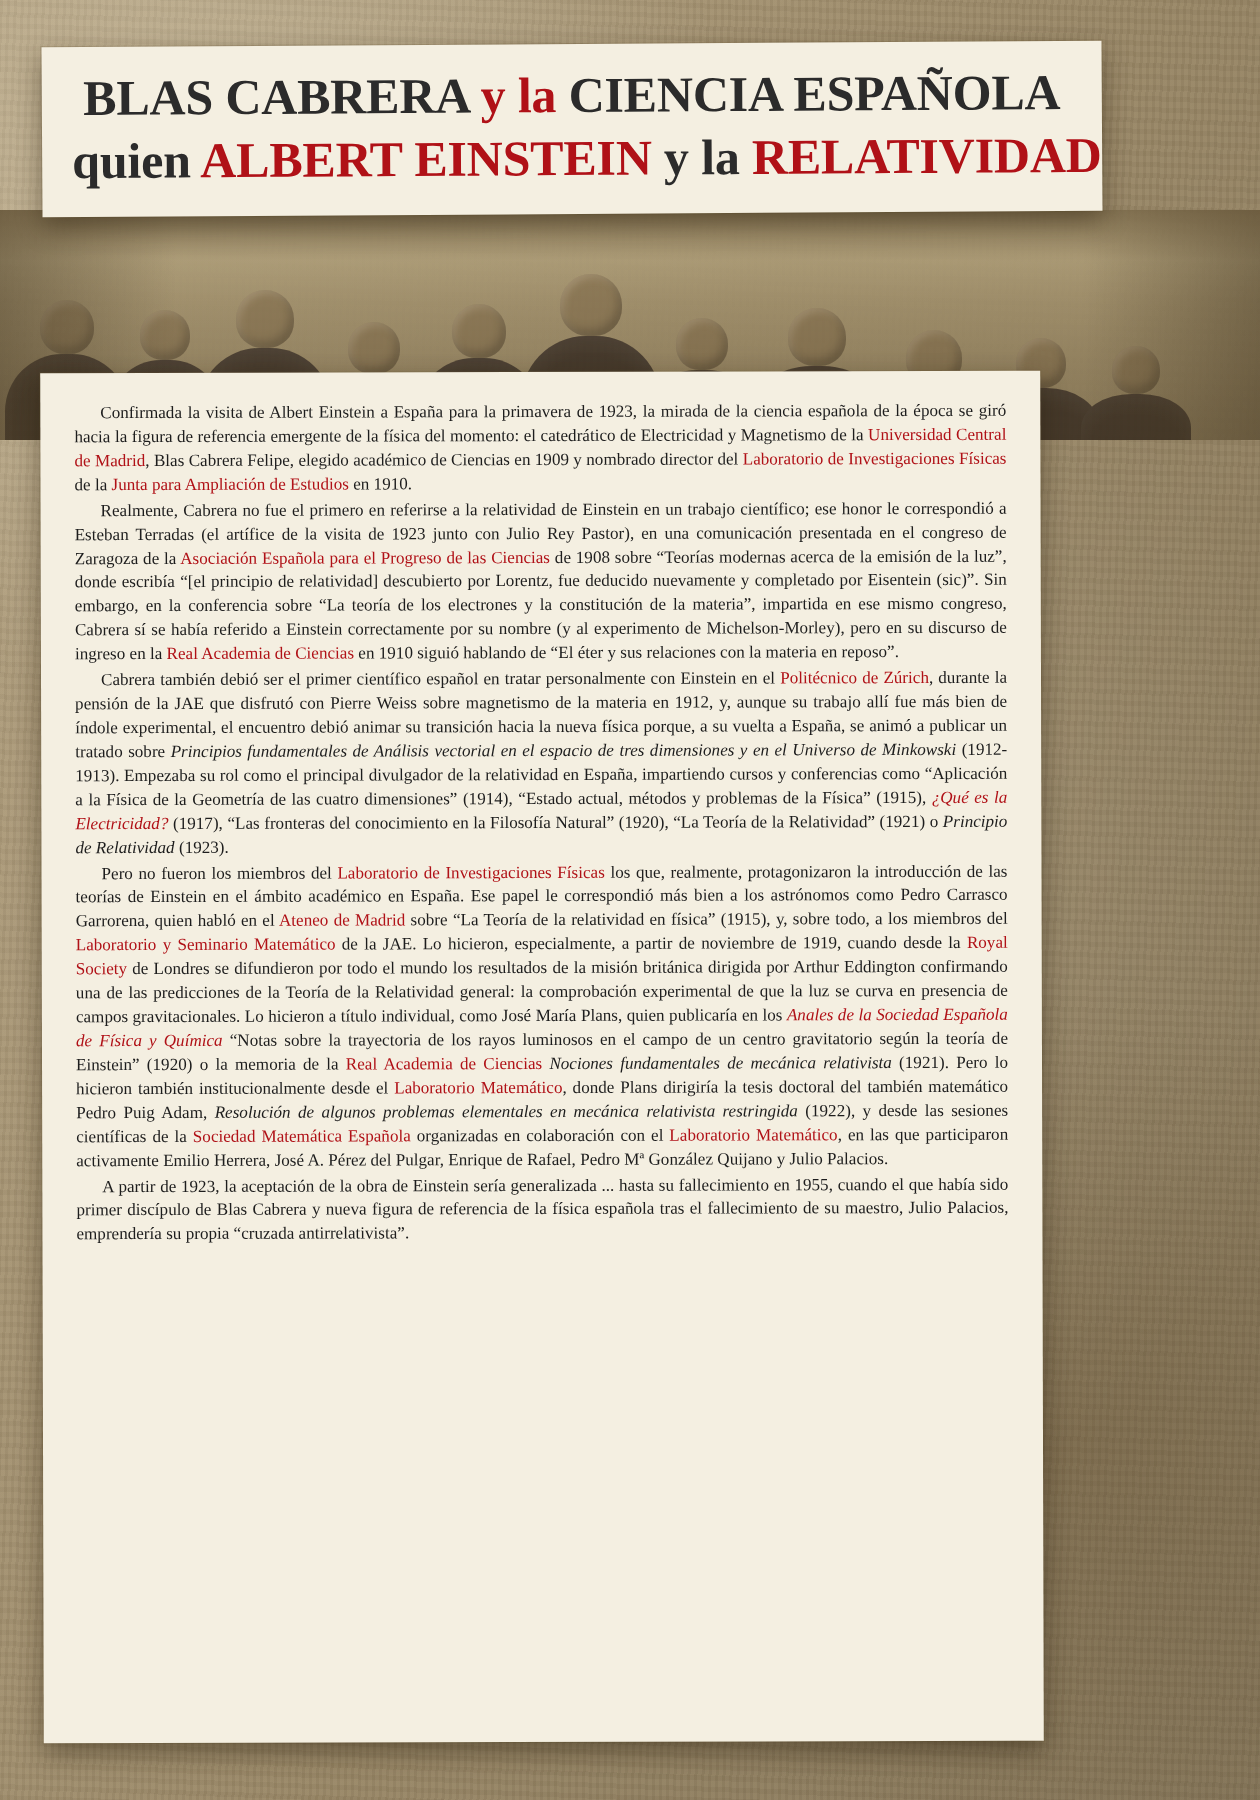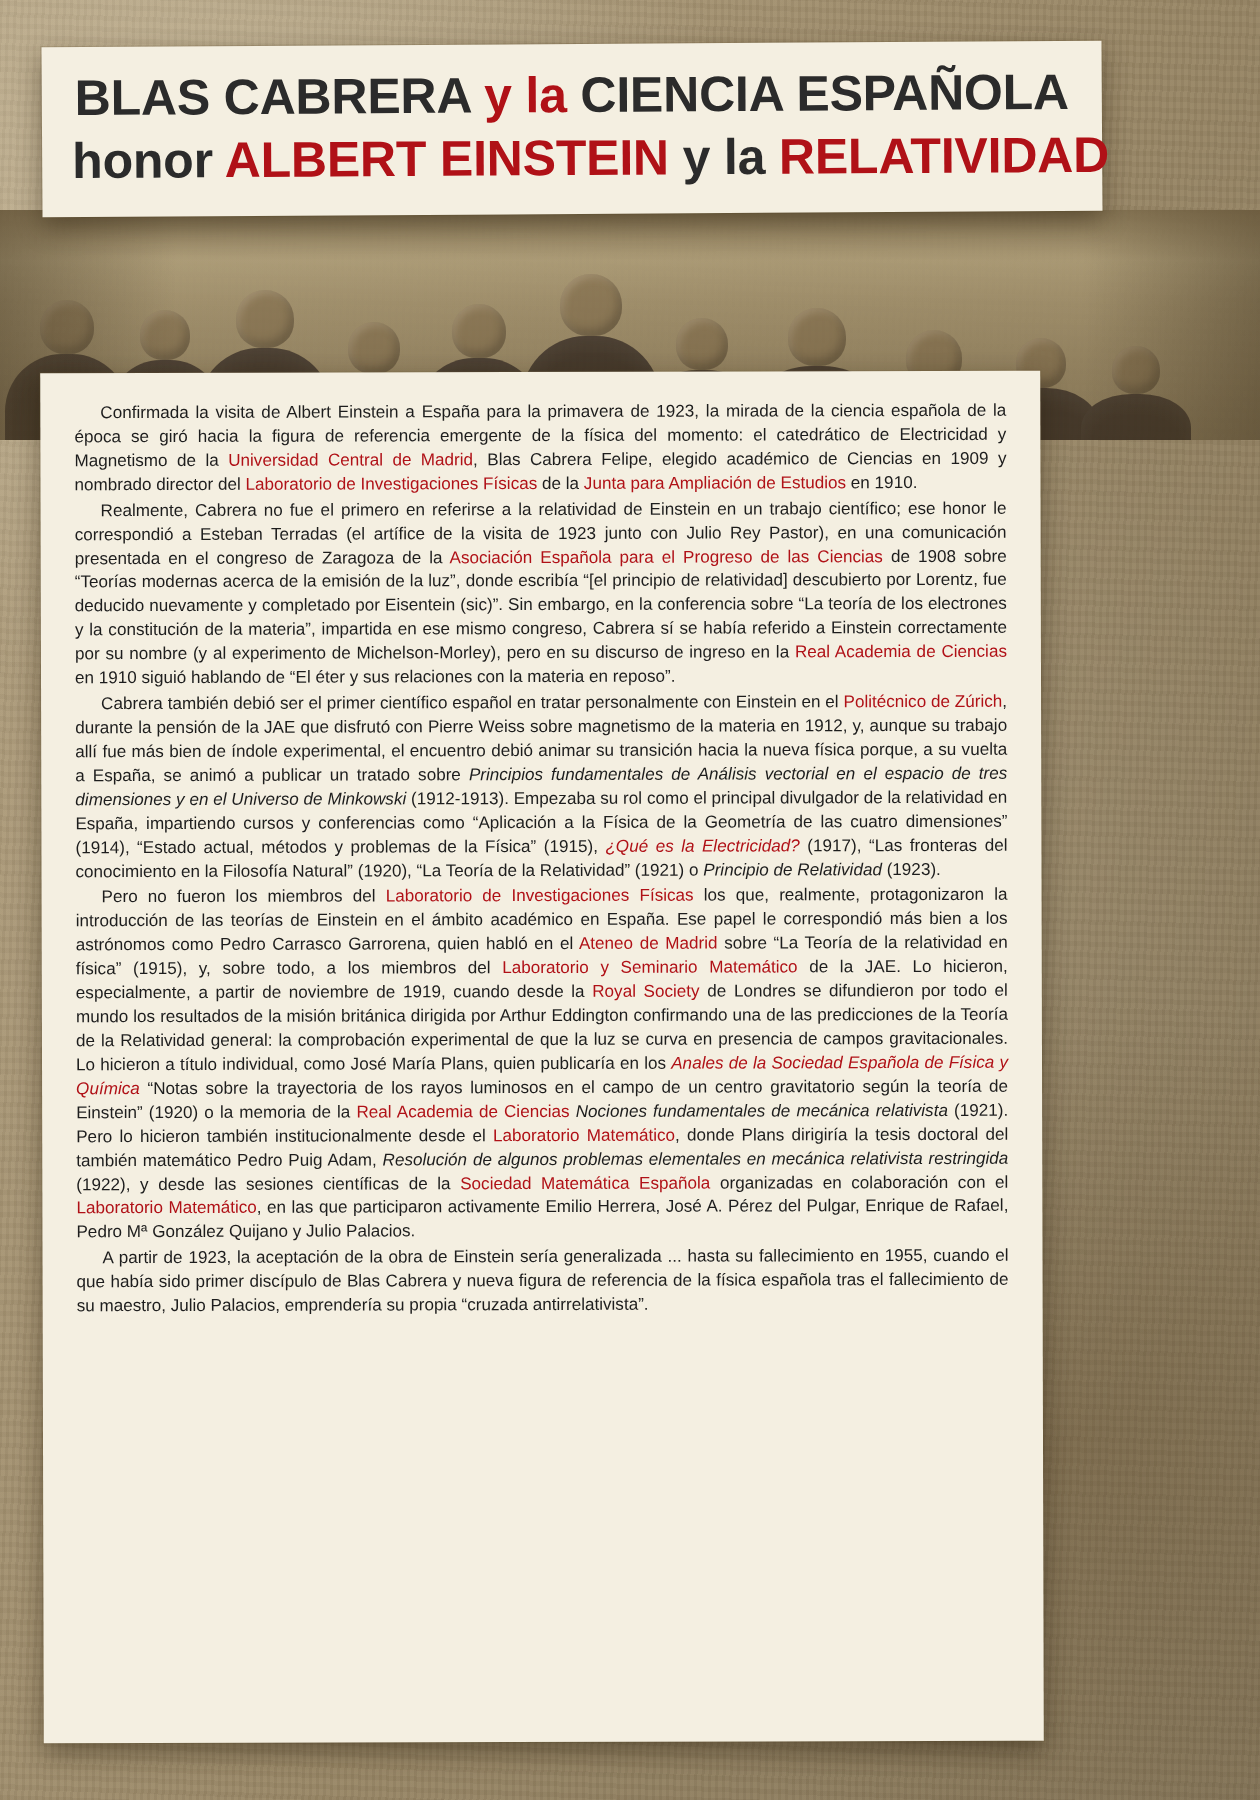--- a/index.html
+++ b/index.html
@@ -19,20 +19,21 @@
     position: relative;
     width: 1260px;
     height: 1800px;
     overflow: hidden;
     background:
       linear-gradient(115deg, rgba(255,255,255,0.10) 0%, rgba(0,0,0,0.10) 55%, rgba(0,0,0,0.22) 100%),
       linear-gradient(0deg, rgba(120,96,58,0.30), rgba(120,96,58,0.30)),
       repeating-linear-gradient(92deg, rgba(0,0,0,0.05) 0 3px, rgba(255,255,255,0.04) 3px 7px),
       repeating-linear-gradient(2deg, rgba(0,0,0,0.04) 0 5px, rgba(255,255,255,0.03) 5px 11px),
       #c2b08b;
+    font-family: Liberation Serif, serif;
   }
   .paper-noise {
     position: absolute;
     inset: 0;
     background:
       radial-gradient(ellipse 60% 40% at 18% 12%, rgba(255,250,230,0.25), rgba(0,0,0,0) 70%),
       radial-gradient(ellipse 50% 35% at 85% 80%, rgba(90,70,40,0.28), rgba(0,0,0,0) 72%),
       radial-gradient(ellipse 70% 50% at 50% 50%, rgba(255,255,240,0.10), rgba(0,0,0,0) 80%);
     pointer-events: none;
   }
@@ -180,21 +181,21 @@
     <div class="figure" style="left:1112px;width:48px;height:104px;">
       <div class="head" style="height:48px;"></div>
         <div class="body" style="height:56px;"></div>
     </div>
 
     <div class="vignette"></div>
   </div>
 
   <div class="title-plaque">
     <div class="title-line l1"><span>BLAS CABRERA </span><span class="t-red">y la</span><span> CIENCIA ESPAÑOLA</span></div>
-    <div class="title-line l2"><span>honor </span><span class="t-red">ALBERT EINSTEIN</span><span> y la </span><span class="t-red">RELATIVIDAD</span></div>
+    <div class="title-line l2"><span>quien </span><span class="t-red">ALBERT EINSTEIN</span><span> y la </span><span class="t-red">RELATIVIDAD</span></div>
   </div>
 
   <div class="text-panel">
     <div id="article-body">
         <p><span>Confirmada la visita de Albert Einstein a España para la primavera de 1923, la mirada de la ciencia española de la época se giró hacia la figura de referencia emergente de la física del momento: el catedrático de Electricidad y Magnetismo de la </span><span class="hl">Universidad Central de Madrid</span><span>, Blas Cabrera Felipe, elegido académico de Ciencias en 1909 y nombrado director del </span><span class="hl">Laboratorio de Investigaciones Físicas</span><span> de la </span><span class="hl">Junta para Ampliación de Estudios</span><span> en 1910.</span></p>
         <p><span>Realmente, Cabrera no fue el primero en referirse a la relatividad de Einstein en un trabajo científico; ese honor le correspondió a Esteban Terradas (el artífice de la visita de 1923 junto con Julio Rey Pastor), en una comunicación presentada en el congreso de Zaragoza de la </span><span class="hl">Asociación Española para el Progreso de las Ciencias</span><span> de 1908 sobre “Teorías modernas acerca de la emisión de la luz”, donde escribía “[el principio de relatividad] descubierto por Lorentz, fue deducido nuevamente y completado por Eisentein (sic)”. Sin embargo, en la conferencia sobre “La teoría de los electrones y la constitución de la materia”, impartida en ese mismo congreso, Cabrera sí se había referido a Einstein correctamente por su nombre (y al experimento de Michelson-Morley), pero en su discurso de ingreso en la </span><span class="hl">Real Academia de Ciencias</span><span> en 1910 siguió hablando de “El éter y sus relaciones con la materia en reposo”.</span></p>
         <p><span>Cabrera también debió ser el primer científico español en tratar personalmente con Einstein en el </span><span class="hl">Politécnico de Zúrich</span><span>, durante la pensión de la JAE que disfrutó con Pierre Weiss sobre magnetismo de la materia en 1912, y, aunque su trabajo allí fue más bien de índole experimental, el encuentro debió animar su transición hacia la nueva física porque, a su vuelta a España, se animó a publicar un tratado sobre </span><span class="it">Principios fundamentales de Análisis vectorial en el espacio de tres dimensiones y en el Universo de Minkowski</span><span> (1912-1913). Empezaba su rol como el principal divulgador de la relatividad en España, impartiendo cursos y conferencias como “Aplicación a la Física de la Geometría de las cuatro dimensiones” (1914), “Estado actual, métodos y problemas de la Física” (1915), </span><span class="it-red">¿Qué es la Electricidad?</span><span> (1917), “Las fronteras del conocimiento en la Filosofía Natural” (1920), “La Teoría de la Relatividad” (1921) o </span><span class="it">Principio de Relatividad</span><span> (1923).</span></p>
         <p><span>Pero no fueron los miembros del </span><span class="hl">Laboratorio de Investigaciones Físicas</span><span> los que, realmente, protagonizaron la introducción de las teorías de Einstein en el ámbito académico en España. Ese papel le correspondió más bien a los astrónomos como Pedro Carrasco Garrorena, quien habló en el </span><span class="hl">Ateneo de Madrid</span><span> sobre “La Teoría de la relatividad en física” (1915), y, sobre todo, a los miembros del </span><span class="hl">Laboratorio y Seminario Matemático</span><span> de la JAE. Lo hicieron, especialmente, a partir de noviembre de 1919, cuando desde la </span><span class="hl">Royal Society</span><span> de Londres se difundieron por todo el mundo los resultados de la misión británica dirigida por Arthur Eddington confirmando una de las predicciones de la Teoría de la Relatividad general: la comprobación experimental de que la luz se curva en presencia de campos gravitacionales. Lo hicieron a título individual, como José María Plans, quien publicaría en los </span><span class="it-red">Anales de la Sociedad Española de Física y Química</span><span> “Notas sobre la trayectoria de los rayos luminosos en el campo de un centro gravitatorio según la teoría de Einstein” (1920) o la memoria de la </span><span class="hl">Real Academia de Ciencias</span><span> </span><span class="it">Nociones fundamentales de mecánica relativista</span><span> (1921). Pero lo hicieron también institucionalmente desde el </span><span class="hl">Laboratorio Matemático</span><span>, donde Plans dirigiría la tesis doctoral del también matemático Pedro Puig Adam, </span><span class="it">Resolución de algunos problemas elementales en mecánica relativista restringida</span><span> (1922), y desde las sesiones científicas de la </span><span class="hl">Sociedad Matemática Española</span><span> organizadas en colaboración con el </span><span class="hl">Laboratorio Matemático</span><span>, en las que participaron activamente Emilio Herrera, José A. Pérez del Pulgar, Enrique de Rafael, Pedro Mª González Quijano y Julio Palacios.</span></p>
         <p><span>A partir de 1923, la aceptación de la obra de Einstein sería generalizada ... hasta su fallecimiento en 1955, cuando el que había sido primer discípulo de Blas Cabrera y nueva figura de referencia de la física española tras el fallecimiento de su maestro, Julio Palacios, emprendería su propia “cruzada antirrelativista”.</span></p>
       </div>

